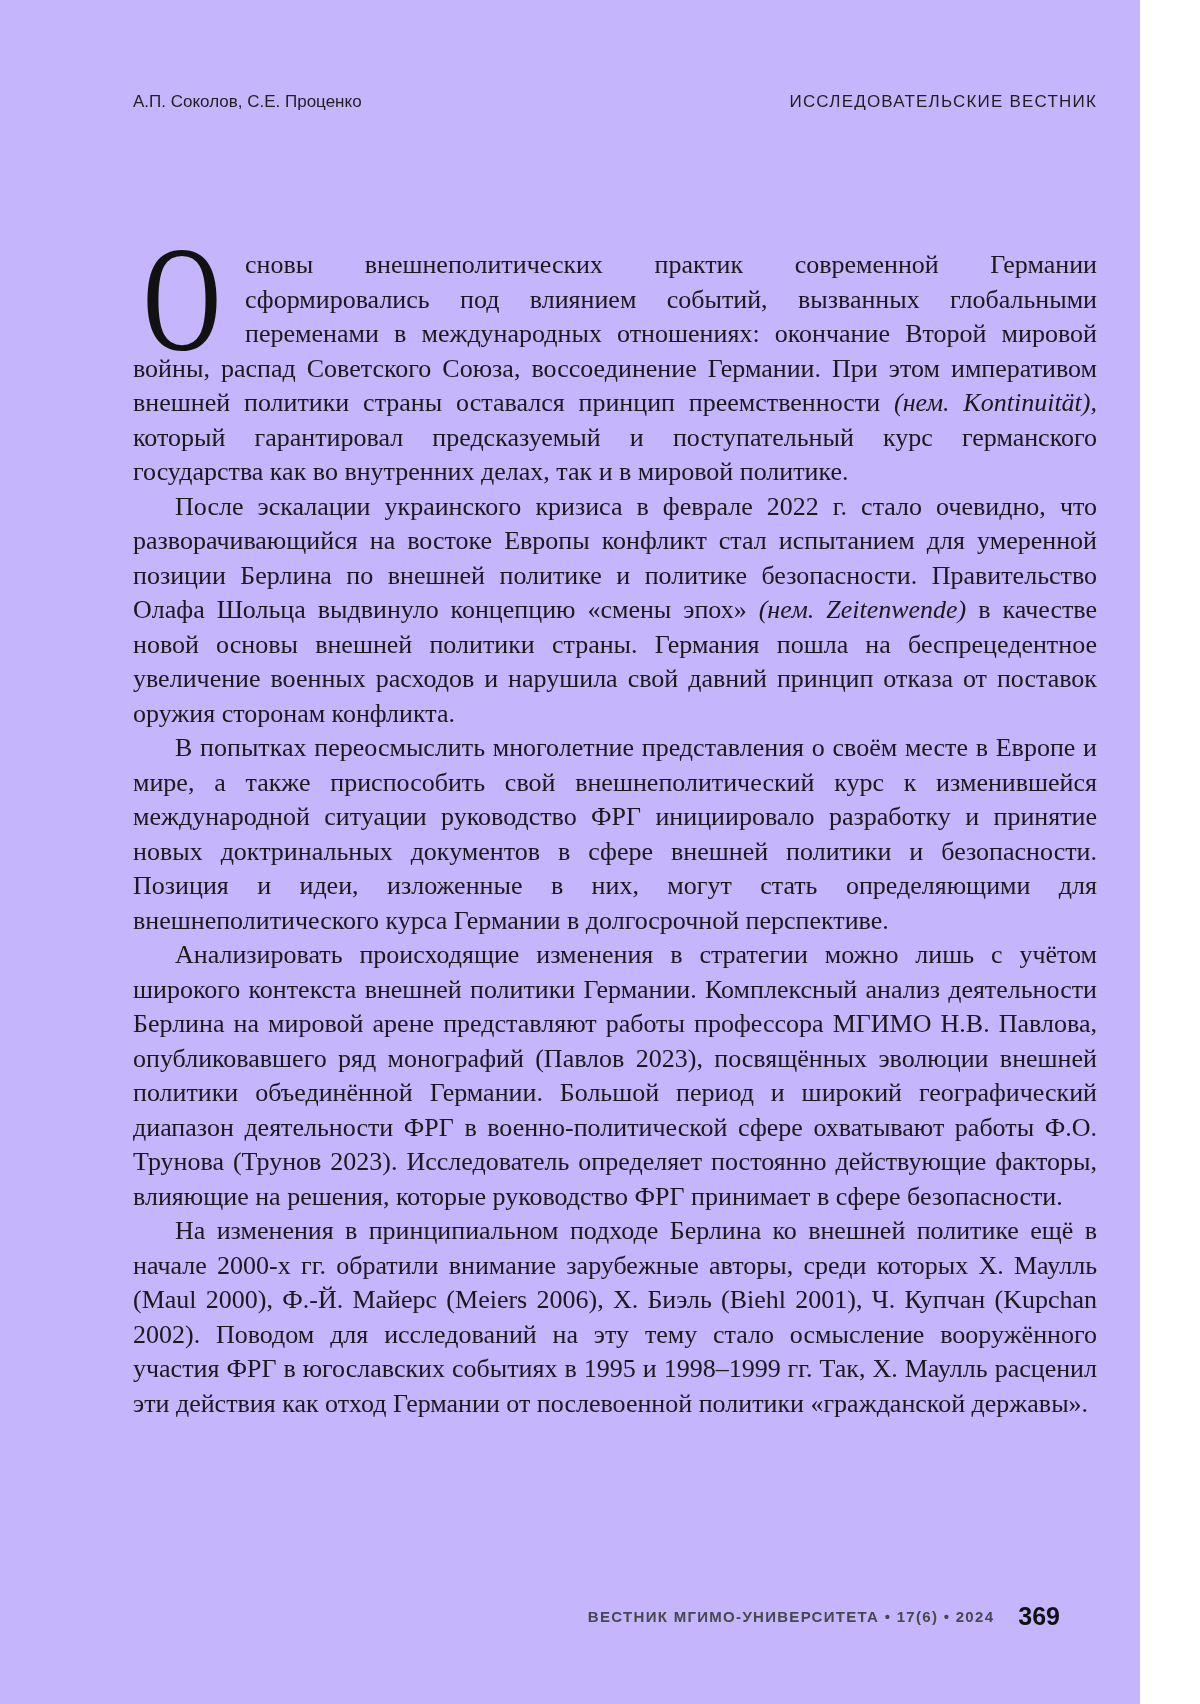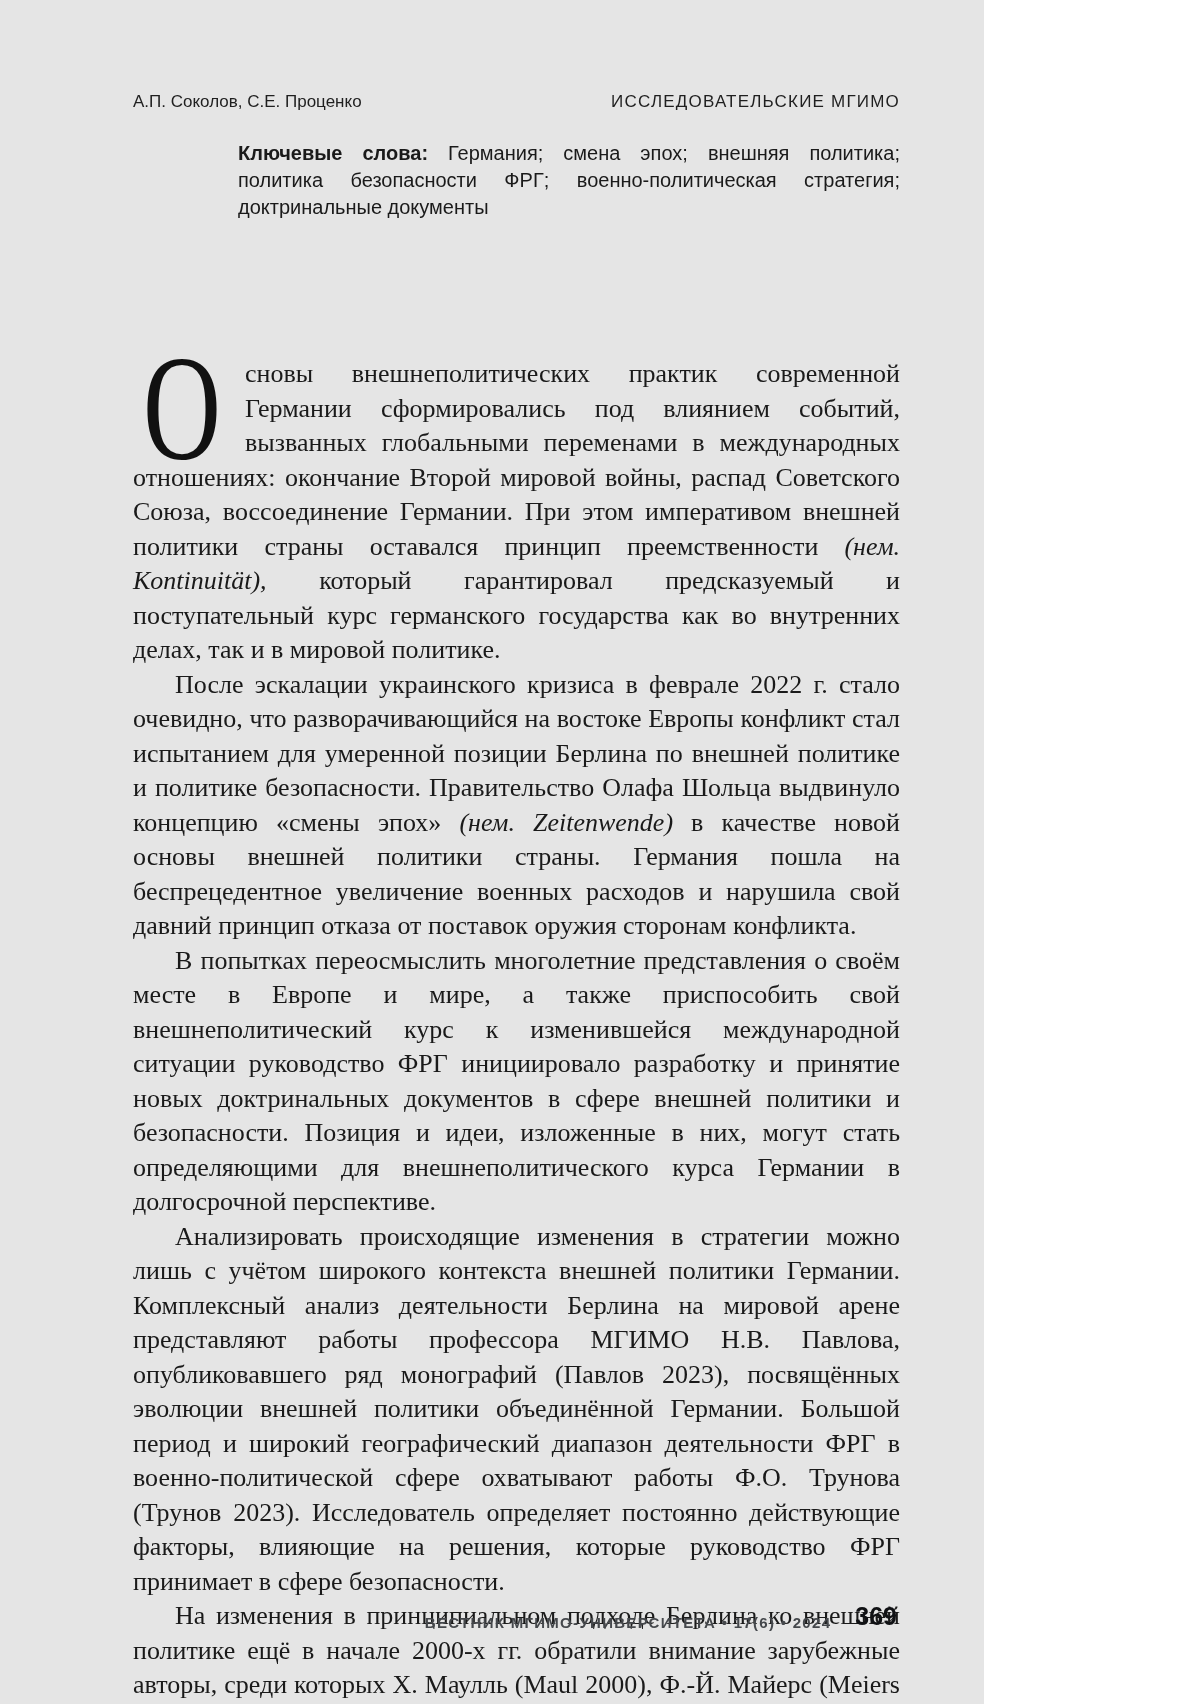--- a/index.html
+++ b/index.html
@@ -1,22 +1,22 @@
 <!DOCTYPE html>
 <html lang="ru"><head>
 <meta charset="utf-8">
 <style>
   html, body { margin: 0; padding: 0; background: #ffffff; }
   .page {
     position: relative;
-    width: 984px;
+    width: 1140px;
     height: 1704px;
-    background: #e5e5e5;
+    background: #c4b5fd;
     box-sizing: border-box;
-    padding: 92px 84px 0 133px;
+    padding: 92px 43px 0 133px;
     overflow: hidden;
     font-family: "Liberation Serif", "DejaVu Serif", serif;
     color: #1a1a1a;
   }
   
   .running-head {
     display: flex;
     justify-content: space-between;
     align-items: baseline;
     font-family: "Liberation Sans", "DejaVu Sans", sans-serif;
@@ -58,23 +58,23 @@
     font-weight: 400;
     color: #111111;
     transform: scaleX(0.72);
     transform-origin: left center;
     text-indent: 0;
   }
   
   .page-footer {
     position: absolute;
     top: 1602px;
-    right: 87px;
+    right: 80px;
     display: flex;
-    align-items: flex-end;
+    align-items: center;
     gap: 24px;
     font-family: "Liberation Sans", "DejaVu Sans", sans-serif;
   }
   .journal-info {
     font-size: 15px;
     font-weight: bold;
     letter-spacing: 1.3px;
     color: #45484c;
   }
   .page-number {
@@ -83,24 +83,23 @@
     color: #101114;
   }
 </style>
 </head>
 <body>
 
 <div class="page">
 
   <header class="running-head">
     <span class="authors">А.П. Соколов, С.Е. Проценко</span>
-    <span class="section">ИССЛЕДОВАТЕЛЬСКИЕ МГИМО</span>
+    <span class="section">ИССЛЕДОВАТЕЛЬСКИЕ ВЕСТНИК</span>
   </header>
 
-  <p class="keywords"><b>Ключевые слова:</b> <span>Германия; смена эпох; внешняя политика; политика безопасности ФРГ; военно-политическая стратегия; доктринальные документы</span></p>
 
   <main class="article-body">
 
     <p class="para"><span class="dropcap">О</span><span>сновы внешнеполитических практик современной Германии сформировались под влиянием событий, вызванных глобальными переменами в международных отношениях: окончание Второй мировой войны, распад Советского Союза, воссоединение Германии. При этом императивом внешней политики страны оставался принцип преемственности </span><em>(нем. Kontinuität),</em><span> который гарантировал предсказуемый и поступательный курс германского государства как во внутренних делах, так и в мировой политике.</span></p>
 
     <p class="para indented"><span>После эскалации украинского кризиса в феврале 2022 г. стало очевидно, что разворачивающийся на востоке Европы конфликт стал испытанием для умеренной позиции Берлина по внешней политике и политике безопасности. Правительство Олафа Шольца выдвинуло концепцию «смены эпох» </span><em>(нем. Zeitenwende)</em><span> в качестве новой основы внешней политики страны. Германия пошла на беспрецедентное увеличение военных расходов и нарушила свой давний принцип отказа от поставок оружия сторонам конфликта.</span></p>
 
     <p class="para indented">В попытках переосмыслить многолетние представления о своём месте в Европе и мире, а также приспособить свой внешнеполитический курс к изменившейся международной ситуации руководство ФРГ инициировало разработку и принятие новых доктринальных документов в сфере внешней политики и безопасности. Позиция и идеи, изложенные в них, могут стать определяющими для внешнеполитического курса Германии в долгосрочной перспективе.</p>
 
     <p class="para indented">Анализировать происходящие изменения в стратегии можно лишь с учётом широкого контекста внешней политики Германии. Комплексный анализ деятельности Берлина на мировой арене представляют работы профессора МГИМО Н.В. Павлова, опубликовавшего ряд монографий (Павлов 2023), посвящённых эволюции внешней политики объединённой Германии. Большой период и широкий географический диапазон деятельности ФРГ в военно-политической сфере охватывают работы Ф.О. Трунова (Трунов 2023). Исследователь определяет постоянно действующие факторы, влияющие на решения, которые руководство ФРГ принимает в сфере безопасности.</p>

